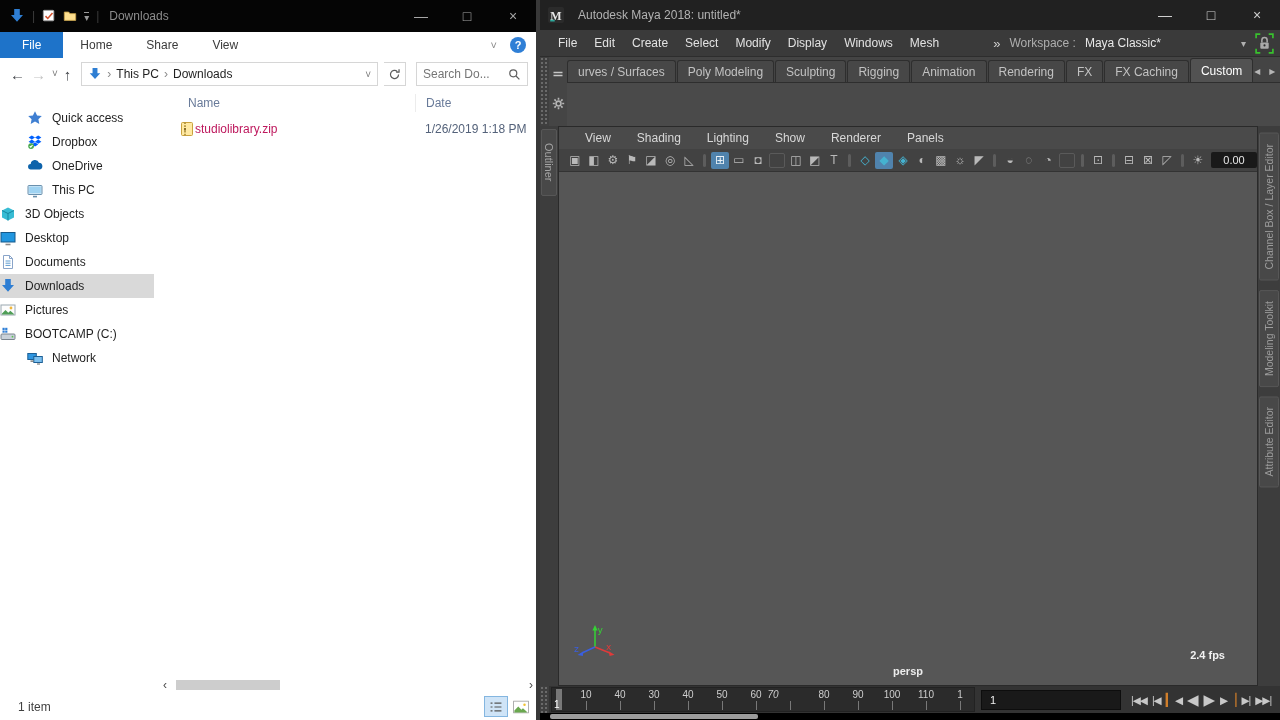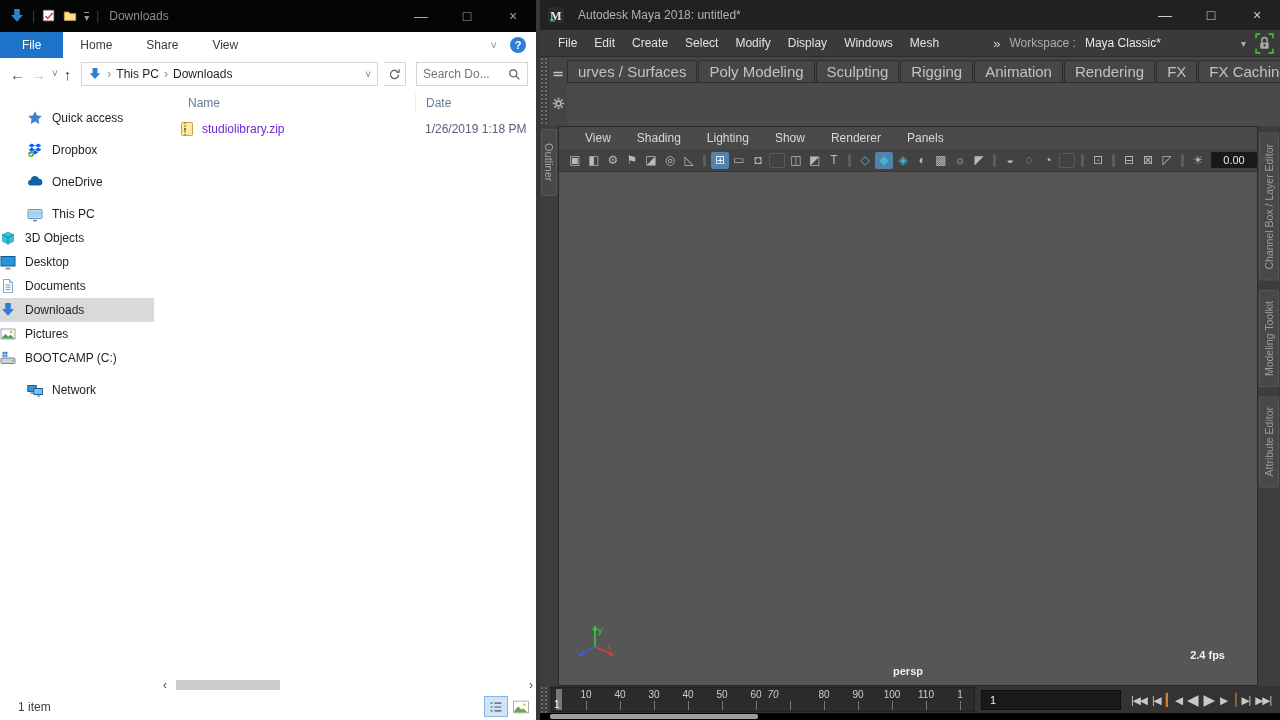--- a/index.html
+++ b/index.html
@@ -39,28 +39,28 @@
   .addr-drop{margin-left:auto;color:#7a7a7a;font-size:10px}
   .refresh-btn{width:22px;height:24px;border:1px solid #d6d6d6;border-left:none;display:flex;align-items:center;justify-content:center}
   .searchbox{width:112px;height:24px;border:1px solid #d6d6d6;display:flex;align-items:center;padding:0 6px;margin-left:4px}
   .search-ph{color:#757575;flex:1;white-space:nowrap;overflow:hidden}
   .ex-main{position:absolute;top:90px;left:0;right:0;bottom:44px;display:flex;overflow:hidden}
   .ex-sidebar{width:160px;padding-top:16px;overflow:hidden}
   .sb-item{height:24px;display:flex;align-items:center;color:#1f1f1f;font-size:12px}
   .sb-item .ic{margin-right:9px}
   .sb-item.lvl0{padding-left:27px}
   .sb-item.lvl1{}
-  .sb-item.gap{margin-top:8px}
+  .sb-item.gap{margin-top:0}
   .sb-item.selected{background:#d9d9d9;margin-right:6px}
   .ex-list{flex:1;overflow:hidden}
   .list-headers{display:flex;height:26px;align-items:center;font-size:12px;color:#687a99}
   .col-name{flex:1;padding-left:28px}
   .col-date{width:121px;padding-left:10px;border-left:1px solid #ececec;height:18px;display:flex;align-items:center}
   .file-row{display:flex;height:25px;align-items:center;font-size:12px}
-  .f-cell-name{flex:1;display:flex;align-items:center;gap:7px;padding-left:19px;color:#6d28d9}
+  .f-cell-name{flex:1;display:flex;align-items:center;padding-left:19px;color:#be185d}
   .f-cell-date{width:121px;padding-left:10px;color:#54627a}
   .ex-hscroll{position:absolute;left:160px;right:0;top:677px;height:16px;display:flex;align-items:center;background:#fff}
   .hs-arrow{color:#4a4a4a;font-size:12px;padding:0 3px}
   .hs-thumb{width:104px;height:10px;background:#cdcdcd;margin-left:6px}
   .hs-arrow.right{margin-left:auto}
   .ex-status{position:absolute;left:0;right:0;bottom:0;height:27px;background:#fff;display:flex;align-items:center;padding-left:18px;color:#3f3f3f}
   .view-toggles{position:absolute;right:4px;bottom:4px;display:flex;gap:3px}
   .vt{width:22px;height:19px;display:flex;align-items:center;justify-content:center;background:#fff}
   .vt .ic{width:16px;height:14px}
   .vt.active{background:#cfe4f7;outline:1px solid #84b6e0}
@@ -80,21 +80,21 @@
   .ws-value{color:#e8e8e8}
   .ws-spacer{width:80px;flex-shrink:1}
   .ws-drop{color:#b0b0b0;font-size:10px;margin-right:9px}
   .ic.lock{width:19px;height:21px}
   .my-shelf{position:absolute;top:57px;left:0;width:100%;height:69px;background:#444;display:flex}
   .drag-dots{width:9px;background-color:#3f3f3f;background-image:radial-gradient(circle,#6a6a6a 1px,transparent 1.3px);background-size:4px 4px}
   .shelf-btncol{width:18px;background:#454545;display:flex;flex-direction:column;align-items:center;padding-top:11px;gap:17px}
   .shelf-right{flex:1;display:flex;flex-direction:column;min-width:0}
   .shelf-tabs-row{height:25px;display:flex;align-items:flex-end}
   .shelf-tabs{display:flex;align-items:flex-end}
-  .stab{height:22px;padding:0 10px;display:flex;align-items:center;font-size:15px;color:#c2c2c2;background:#474747;border:1px solid #2e2e2e;border-bottom:none;border-radius:3px 3px 0 0;margin-right:1px;white-space:nowrap}
+  .stab{height:22px;padding:0 10px;display:flex;align-items:center;font-size:12px;color:#c2c2c2;background:#474747;border:1px solid #2e2e2e;border-bottom:none;border-radius:3px 3px 0 0;margin-right:1px;white-space:nowrap}
   .stab.active{background:#525252;color:#fff;height:24px}
   .shelf-scroll{margin-left:auto;display:flex;gap:9px;color:#b5b5b5;font-size:12px;padding:0 7px 4px 0}
   .shelf-content{flex:1;background:#4a4a4a;border-top:1px solid #2e2e2e}
   .my-main{position:absolute;top:126px;left:0;width:100%;height:560px;background:#3d3d3d;display:flex}
   .dock-left{width:18px;padding-top:3px;display:flex;flex-direction:column;align-items:center}
   .vtab-left{width:16px;background:#484848;border:1px solid #575757;border-radius:2px;color:#a5a5a5;font-size:11px;writing-mode:vertical-rl;display:flex;align-items:center;justify-content:center;padding:13px 0;white-space:nowrap}
   .viewport{flex:1;min-width:0;border:1px solid #2a2a2a;display:flex;flex-direction:column;background:#565656}
   .vp-menus{height:22px;background:#4a4a4a;display:flex;align-items:center;gap:26px;padding-left:26px}
   .vp-m{color:#d8d8d8;font-size:12px}
   .vp-toolbar{height:23px;background:#424242;display:flex;align-items:center;padding-left:7px;border-bottom:1px solid #333}

